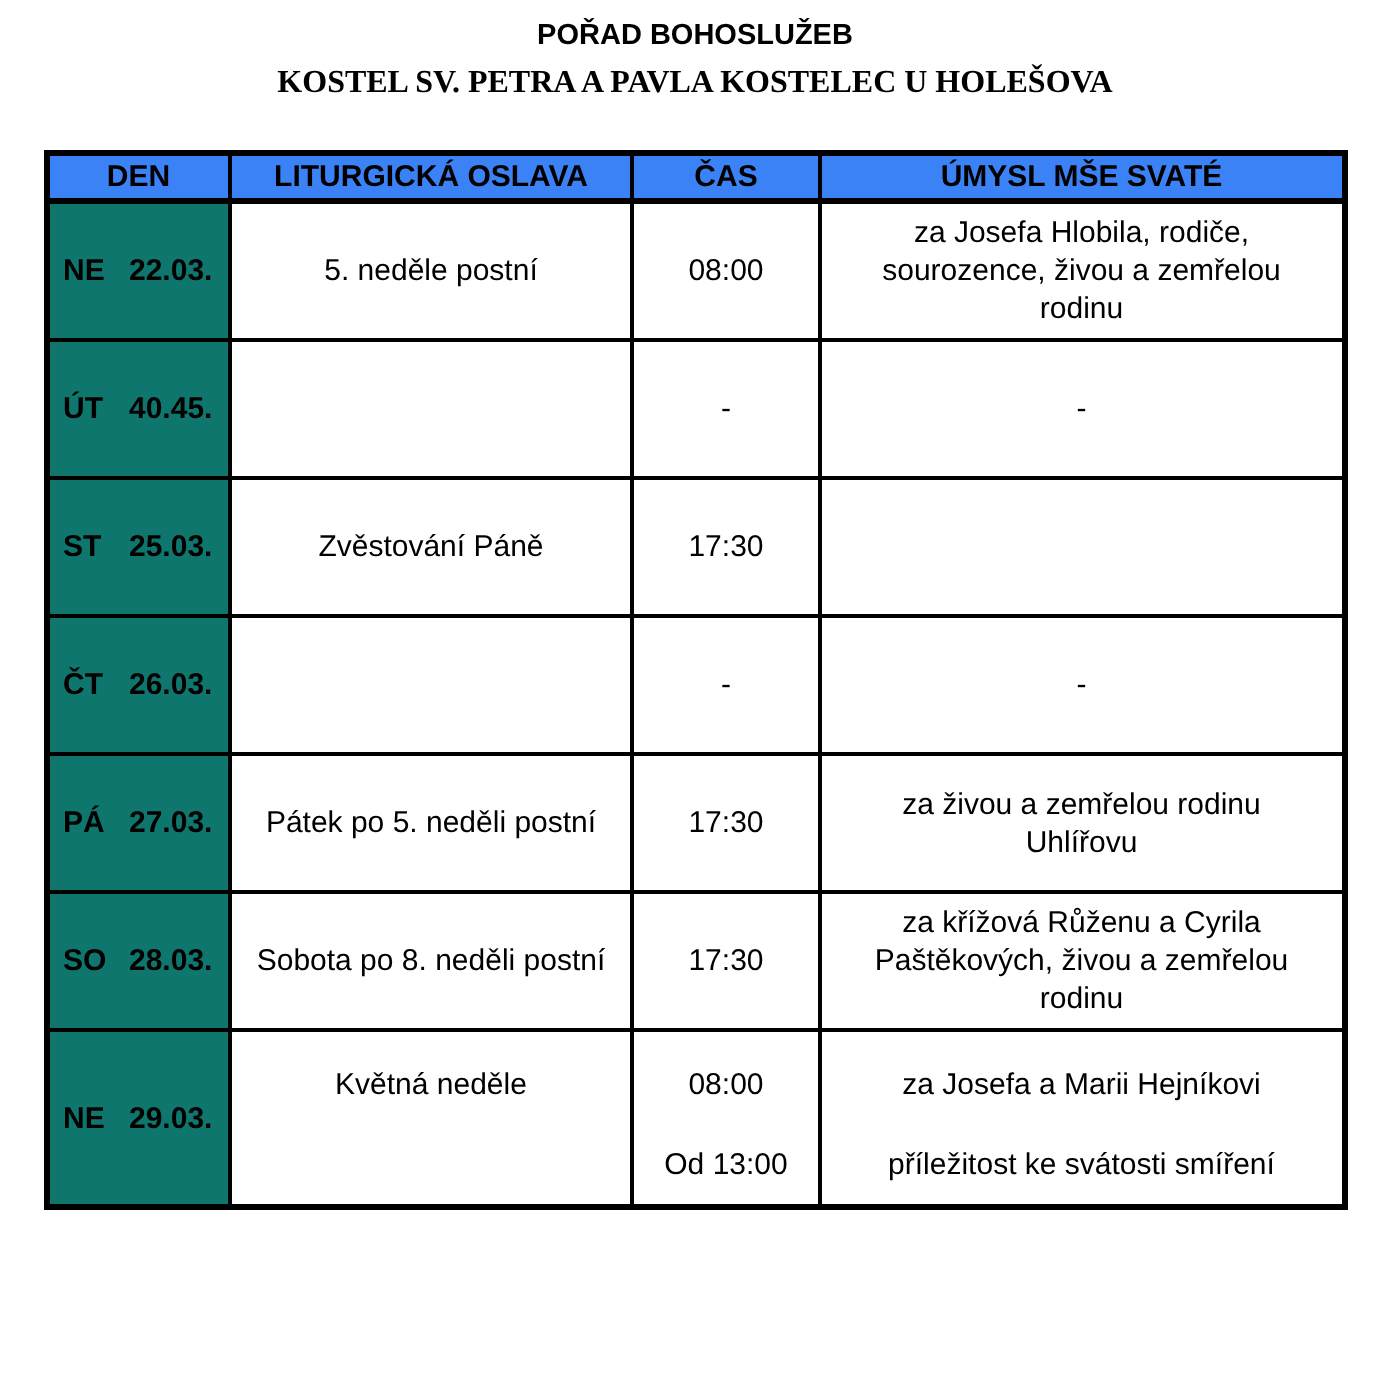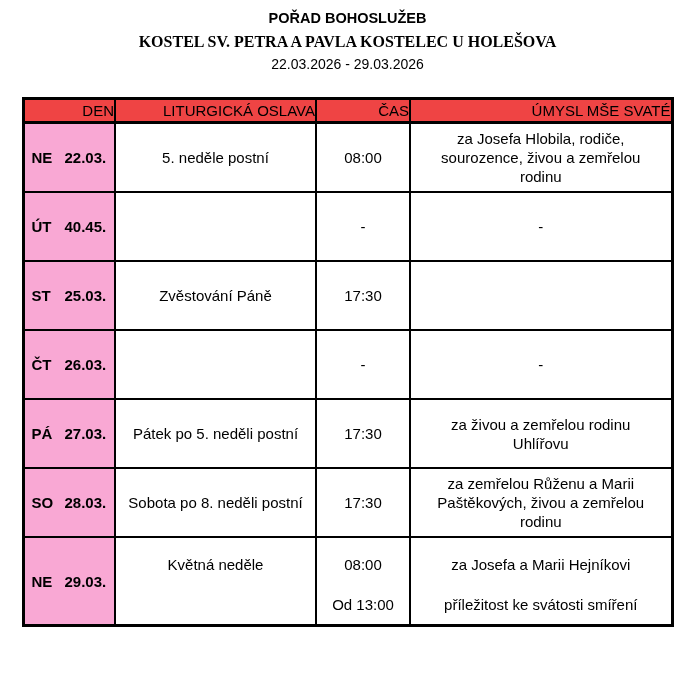--- a/index.html
+++ b/index.html
@@ -45,29 +45,29 @@
     border: 3px solid #000000;
   }
   table.schedule th,
   table.schedule td {
     border: 2px solid #000000;
     font-size: 15px;
     vertical-align: middle;
     overflow: hidden;
   }
   table.schedule thead th {
-    background: #ef4444;
-    font-weight: normal;
+    background: #3b82f6;
+    font-weight: bold;
     height: 19px;
-    text-align: right;
+    text-align: center;
     border-bottom: 3px solid #000000;
     padding: 1px 0;
   }
   td.day-cell {
-    background: #f9a8d4;
+    background: #0f766e;
     font-weight: bold;
     text-align: left;
     padding-left: 7px;
     white-space: nowrap;
   }
   .day-abbr {
     display: inline-block;
     width: 33px;
   }
   td.celebration-cell {
@@ -114,21 +114,20 @@
   }
 </style>
 </head>
 <body>
 
 <div class="page">
 
   <div class="doc-header">
     <div class="doc-title">POŘAD BOHOSLUŽEB</div>
     <div class="doc-subtitle">KOSTEL SV. PETRA A PAVLA KOSTELEC U HOLEŠOVA</div>
-    <div class="doc-daterange">22.03.2026 - 29.03.2026</div>
   </div>
 
   <table class="schedule">
     <colgroup>
       <col style="width:92px">
       <col style="width:201px">
       <col style="width:94px">
       <col style="width:262px">
     </colgroup>
     <thead>
@@ -167,21 +166,21 @@
       <tr class="body-row">
         <td class="day-cell"><span class="day-abbr">PÁ</span><span class="day-date">27.03.</span></td>
         <td class="celebration-cell">Pátek po 5. neděli postní</td>
         <td class="time-cell">17:30</td>
         <td class="intention-cell">za živou a zemřelou rodinu Uhlířovu</td>
       </tr>
       <tr class="body-row">
         <td class="day-cell"><span class="day-abbr">SO</span><span class="day-date">28.03.</span></td>
         <td class="celebration-cell">Sobota po 8. neděli postní</td>
         <td class="time-cell">17:30</td>
-        <td class="intention-cell">za zemřelou Růženu a Marii Paštěkových, živou a zemřelou rodinu</td>
+        <td class="intention-cell">za křížová Růženu a Cyrila Paštěkových, živou a zemřelou rodinu</td>
       </tr>
       <tr class="last-row">
         <td class="day-cell"><span class="day-abbr">NE</span><span class="day-date">29.03.</span></td>
         <td class="split-cell">
           <div class="split">
             <div class="split-top">Květná neděle</div>
             <div class="split-bottom"></div>
           </div>
         </td>
         <td class="split-cell">

